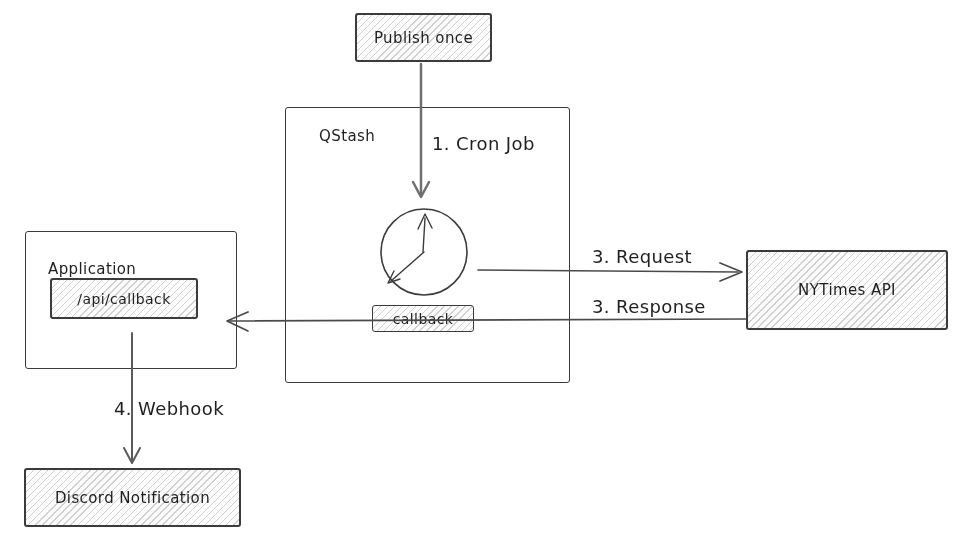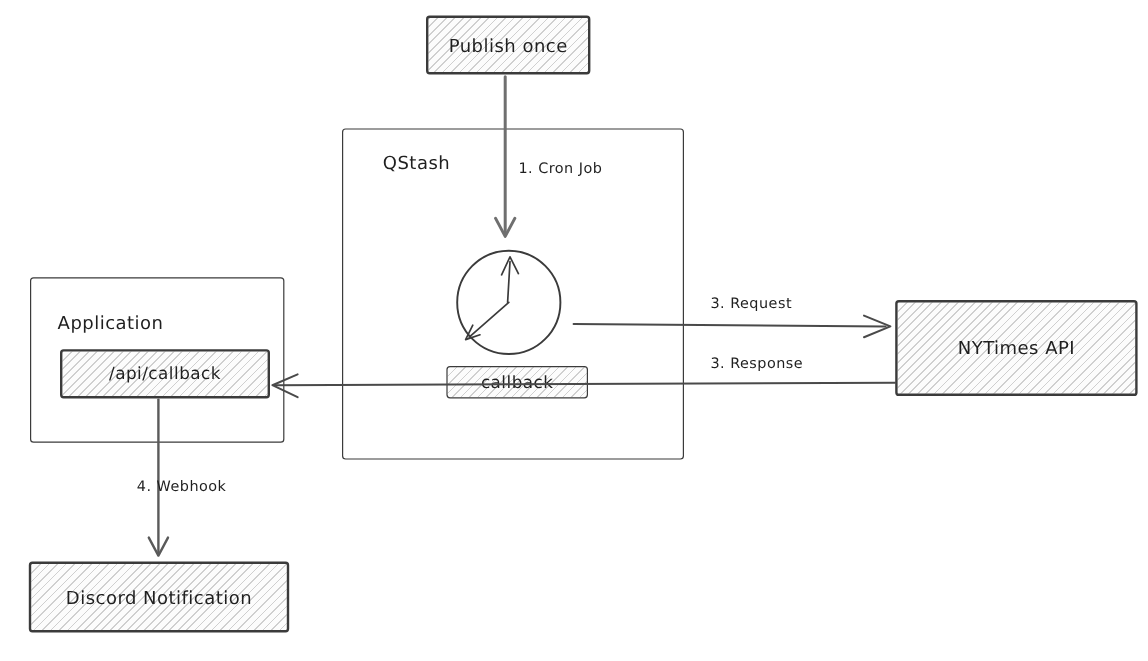--- a/index.html
+++ b/index.html
@@ -46,21 +46,21 @@
   .small-text { font-size: 14px; }
   .inner-label {
     position: absolute;
     color: var(--text, #1f1f1f);
     font-size: 15px;
     letter-spacing: 0.4px;
   }
   .edge-label {
     position: absolute;
     color: var(--text, #1f1f1f);
-    font-size: 12px;
+    font-size: 18px;
     letter-spacing: 0.4px;
     z-index: 3;
     white-space: nowrap;
   }
   #connectors {
     position: absolute;
     left: 0; top: 0;
     width: 957px; height: 551px;
     z-index: 2;
     pointer-events: none;
@@ -77,33 +77,33 @@
 <div id="canvas">
 
   <div class="box container-box" style="left:285px; top:107px; width:285px; height:276px;">
     <span class="inner-label" style="left:33px; top:19px;">QStash</span>
   </div>
 
   <div class="box hatch" style="left:355px; top:13px; width:137px; height:49px;">
     <span>Publish once</span>
   </div>
 
-  <div class="box hatch small-text" style="left:372px; top:305px; width:118px; height:27px; border-width:1.6px;">
+  <div class="box hatch small-text" style="left:372px; top:305px; width:102px; height:27px; border-width:1.6px;">
     <span>callback</span>
   </div>
 
   <div class="box hatch" style="left:746px; top:250px; width:202px; height:80px;">
     <span>NYTimes API</span>
   </div>
 
   <div class="box container-box" style="left:25px; top:231px; width:212px; height:138px; border-width:1.7px;">
     <span class="inner-label" style="left:22px; top:28px;">Application</span>
   </div>
 
-  <div class="box hatch small-text" style="left:50px; top:291px; width:175px; height:41px;">
+  <div class="box hatch small-text" style="left:50px; top:278px; width:148px; height:41px;">
     <span>/api/callback</span>
   </div>
 
   <div class="box hatch" style="left:24px; top:468px; width:217px; height:59px;">
     <span>Discord Notification</span>
   </div>
 
   <span class="edge-label" style="left:432px; top:133px;">1. Cron Job</span>
   <span class="edge-label" style="left:592px; top:246px;">3. Request</span>
   <span class="edge-label" style="left:592px; top:296px;">3. Response</span>

